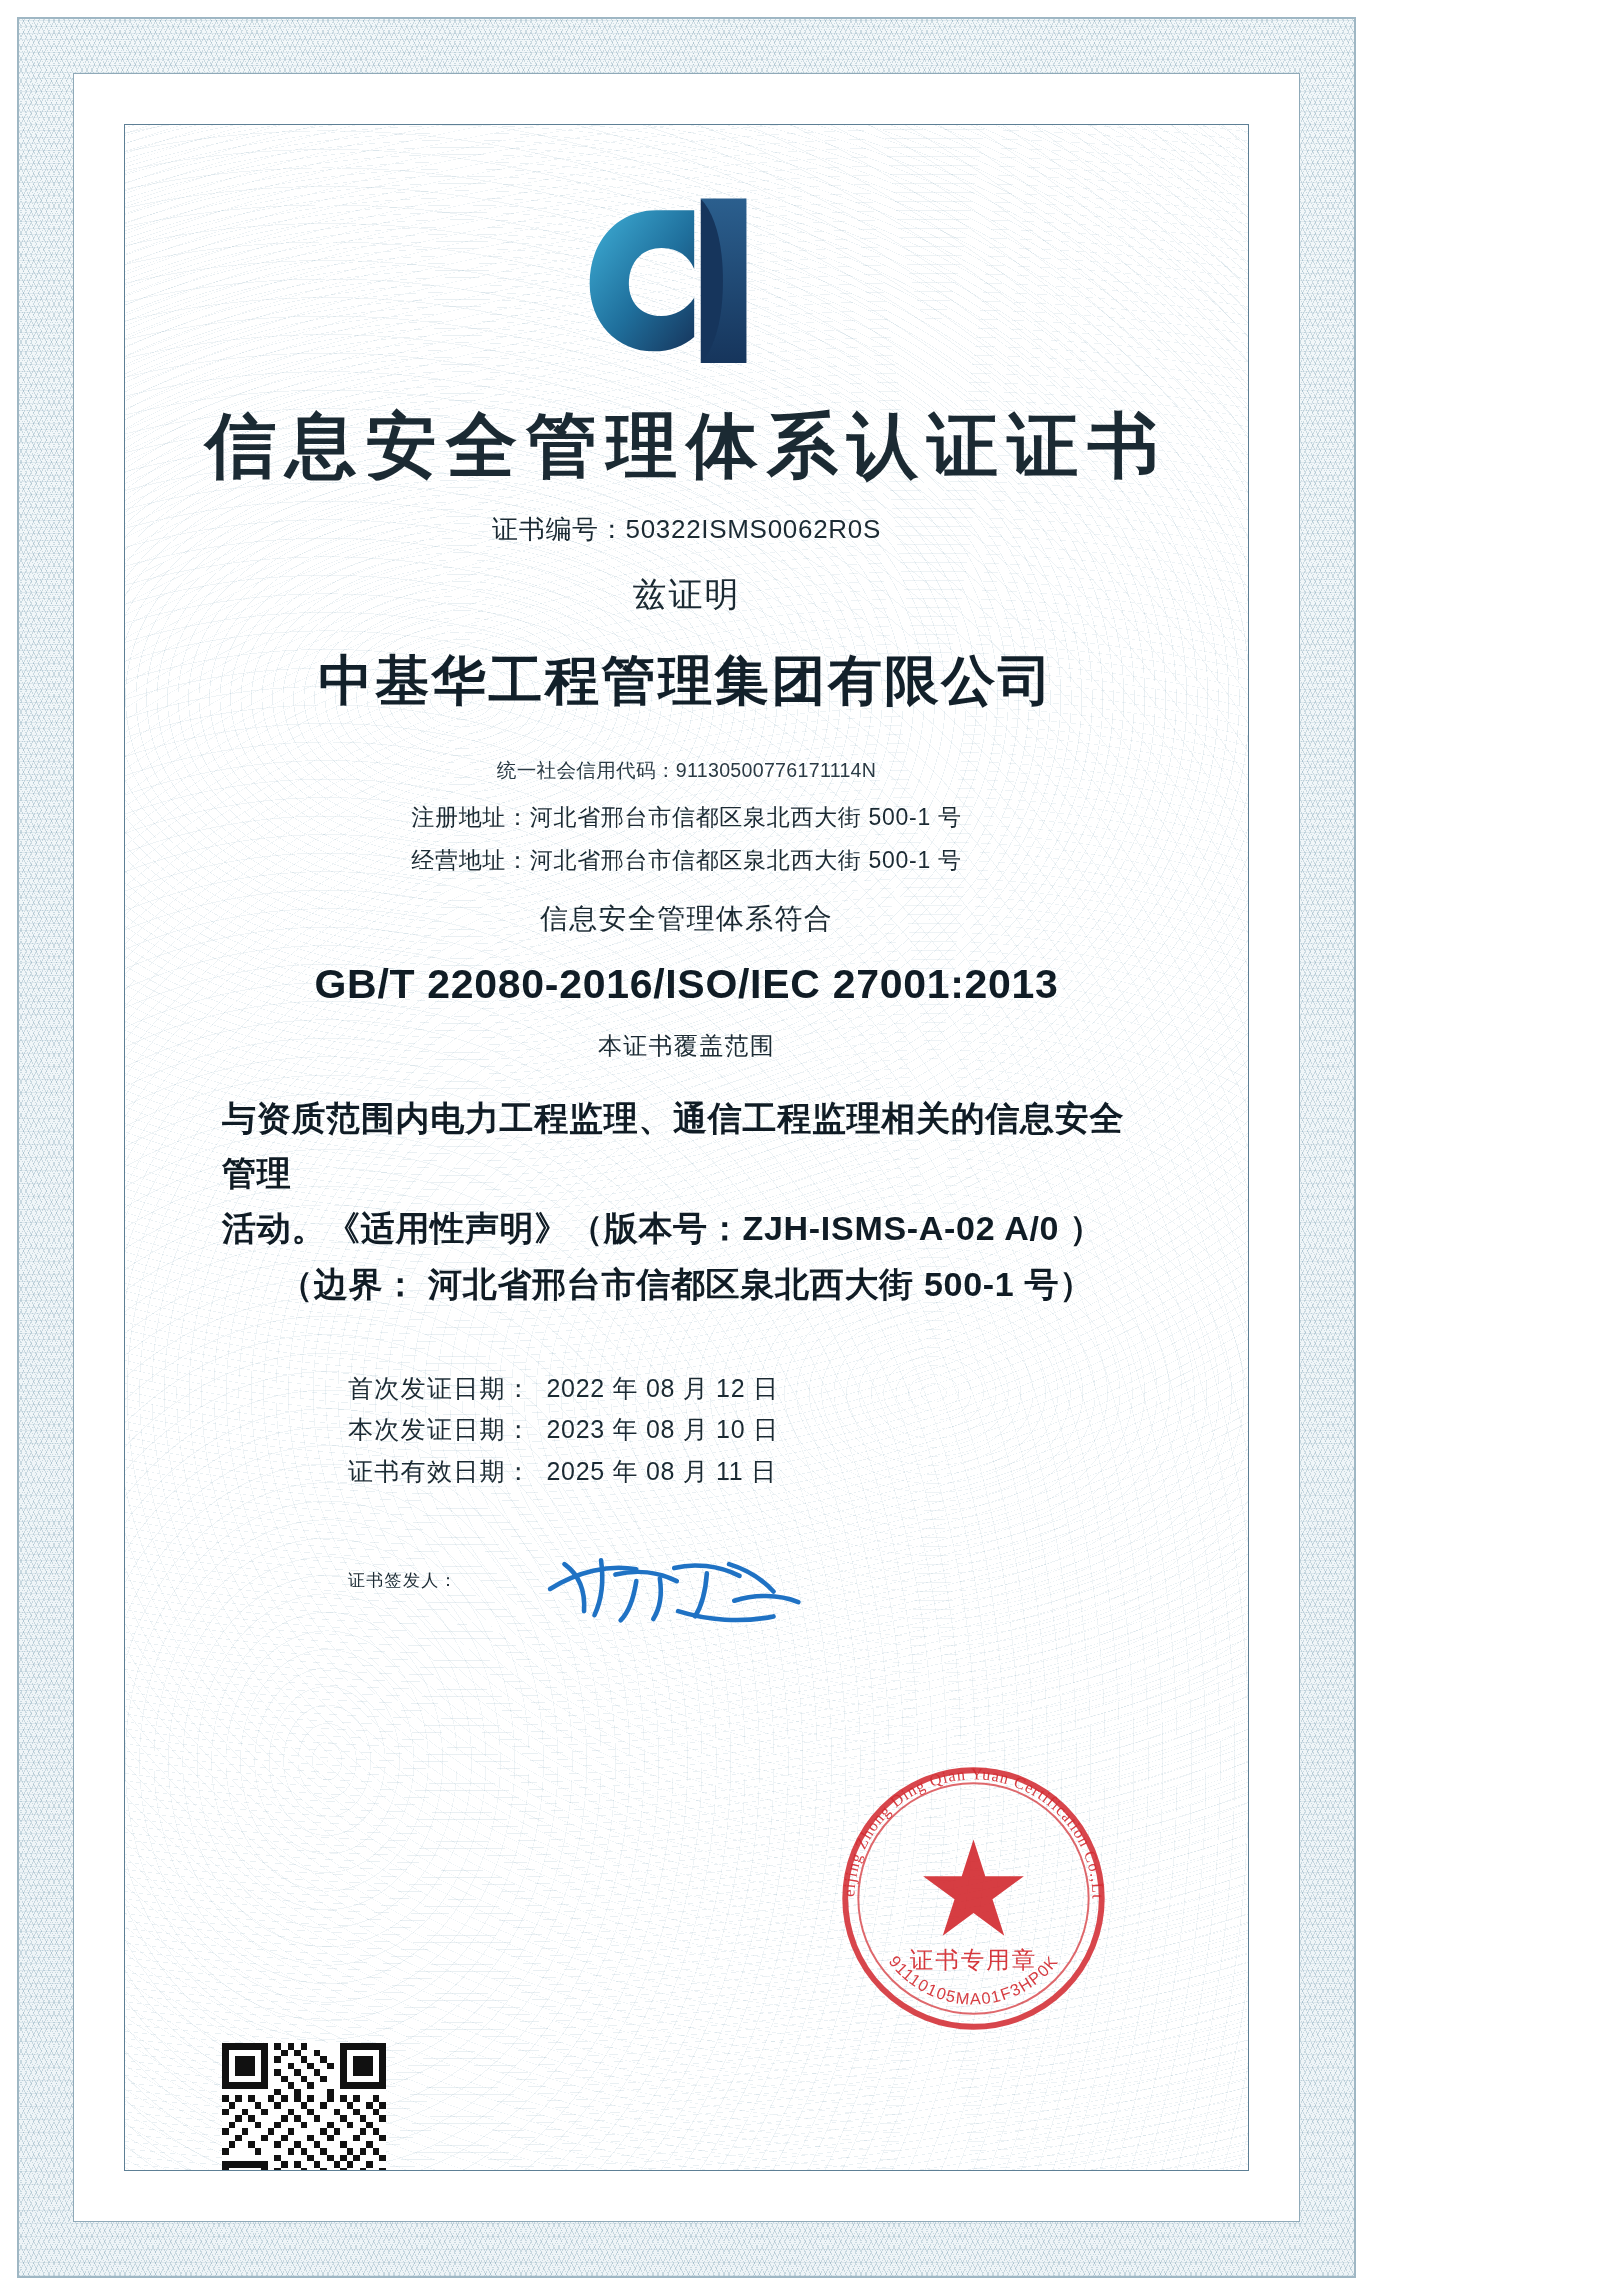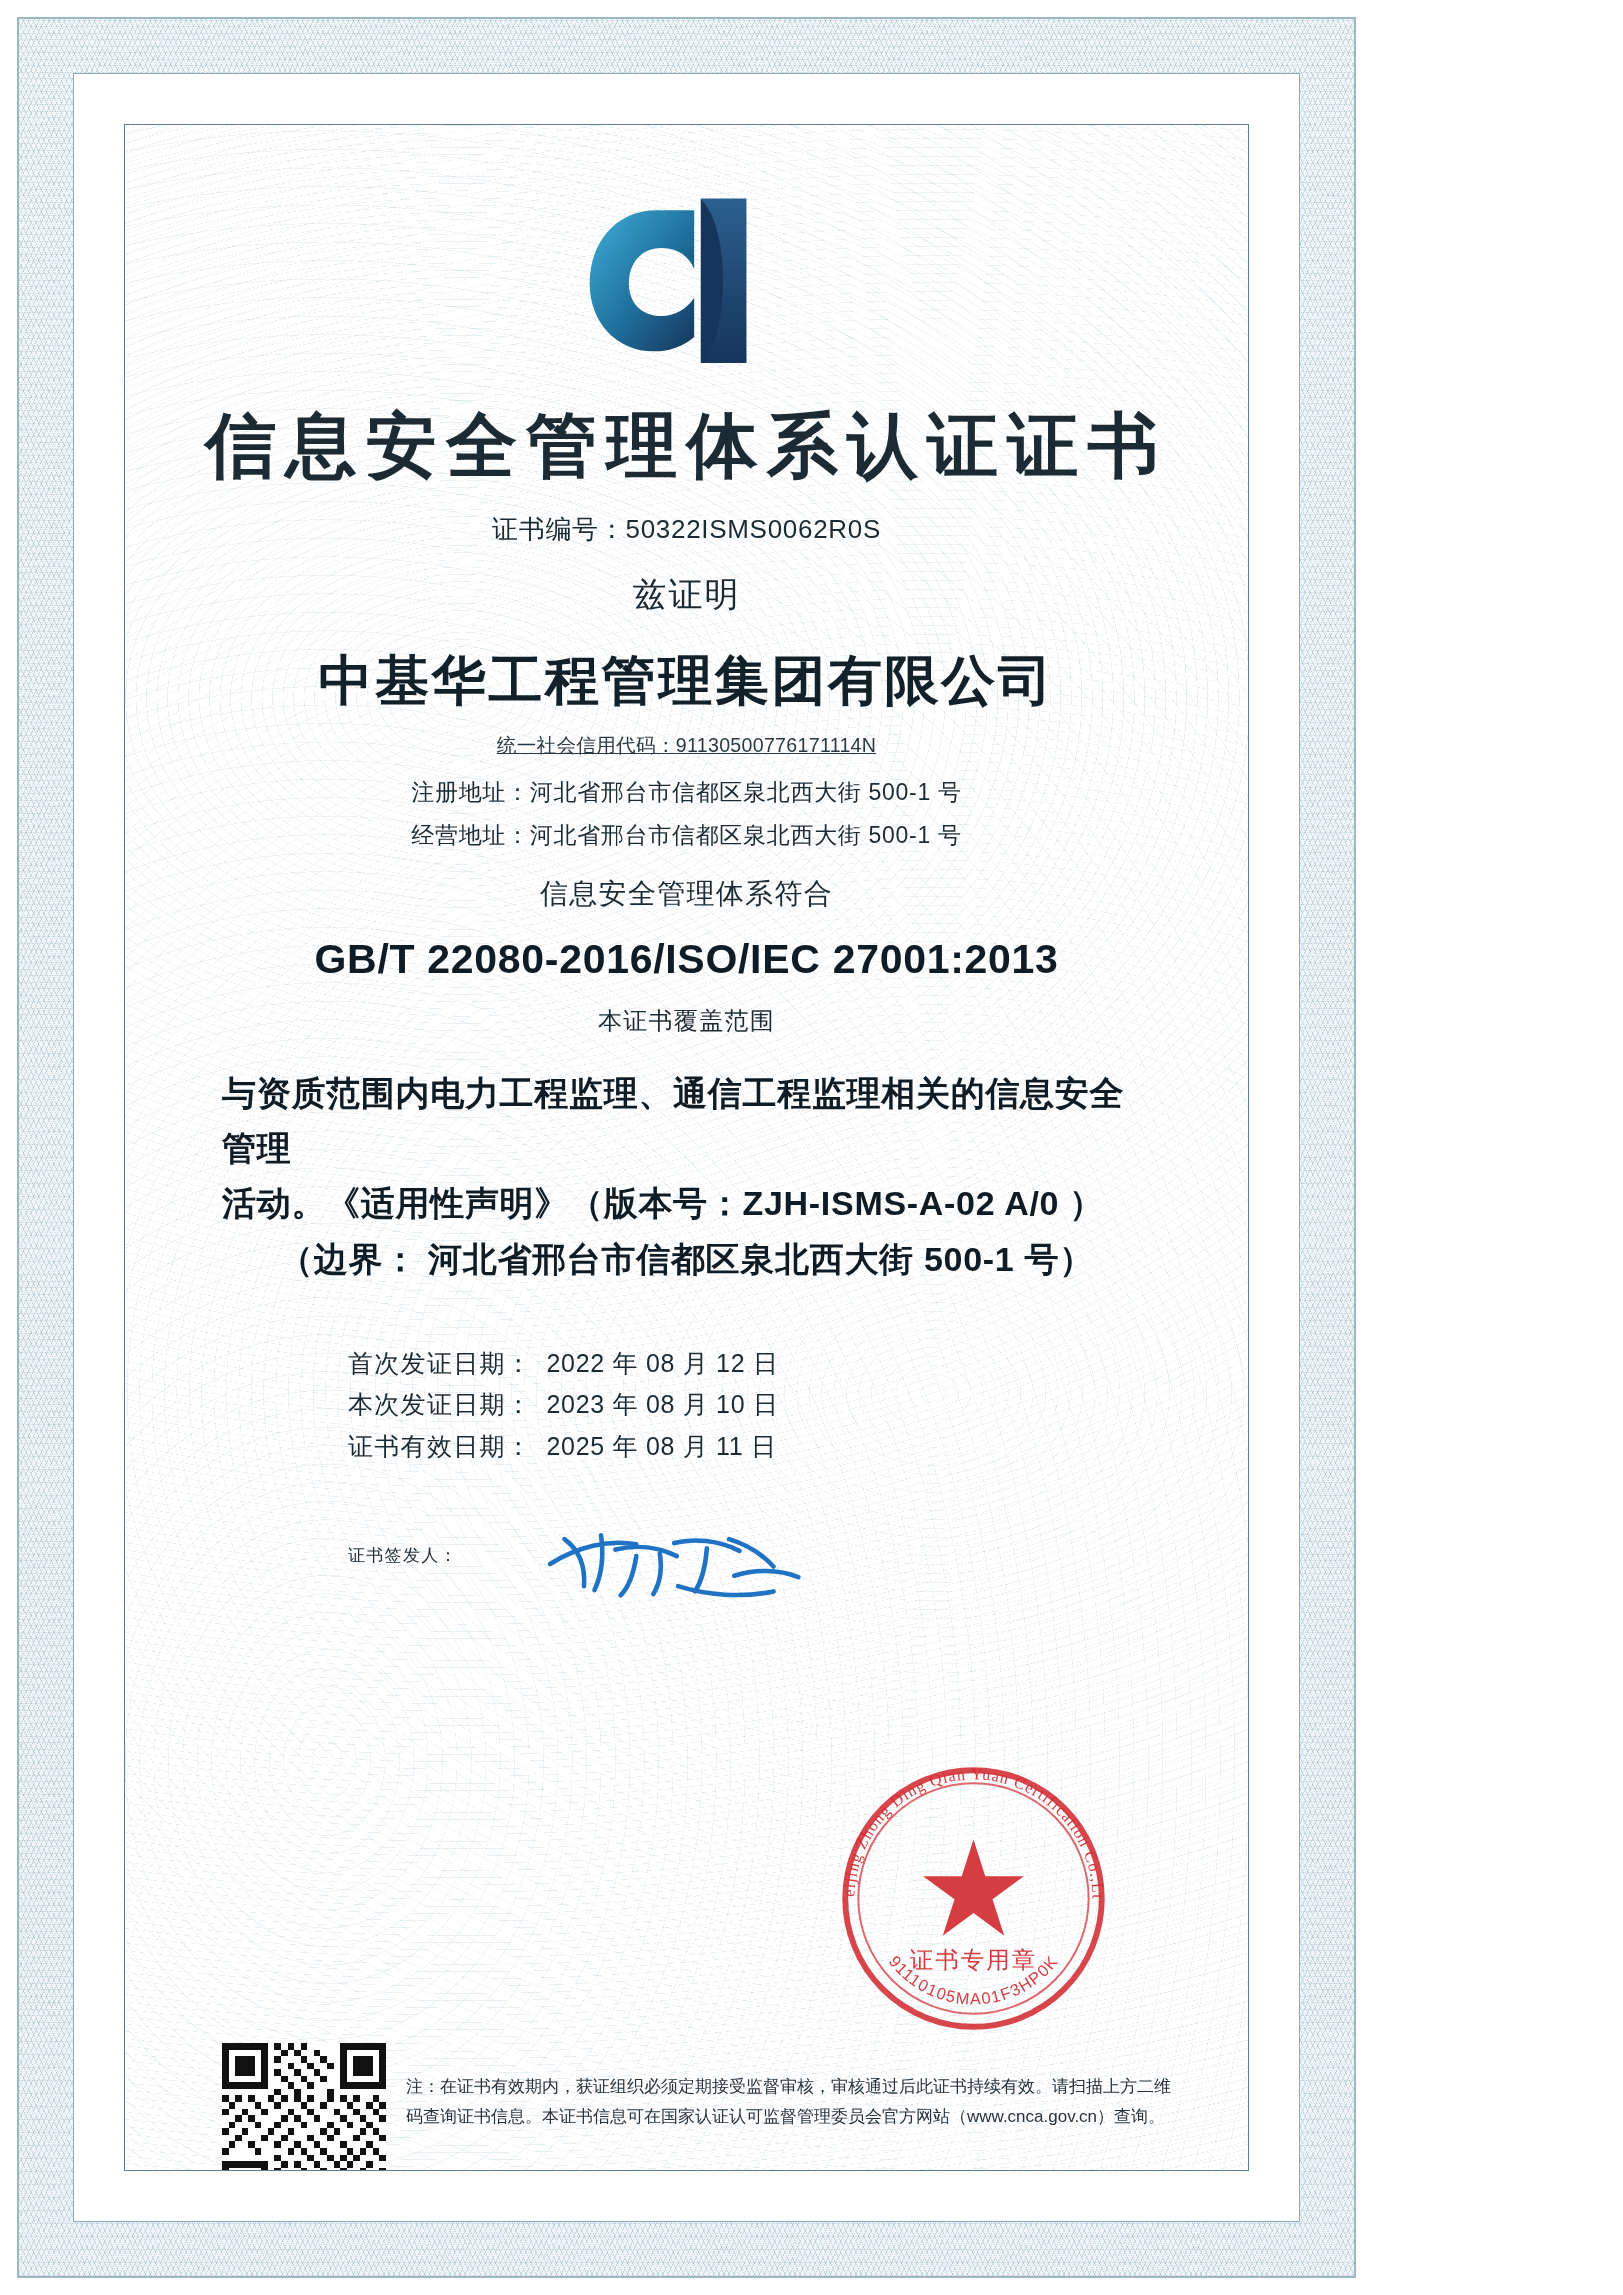--- a/index.html
+++ b/index.html
@@ -121,25 +121,24 @@
 
   .company {
     margin-top: 27.5px;
     font-size: 54px;
     font-weight: bold;
     color: #12202a;
     letter-spacing: 2.6px;
   }
 
   .credit-code {
-    margin-top: 14px;
+    margin-top: 39px;
     font-size: 19.6px;
     color: #2a3a44;
     letter-spacing: 0.3px;
-    text-decoration: underline;
   }
 
   .addr {
     margin-top: 11.8px;
     font-size: 23px;
     color: #1b2a33;
     letter-spacing: 0.7px;
   }
   .addr.first { margin-top: 18.3px; }
 
@@ -508,20 +507,16 @@
           <rect x="18" y="24" width="1" height="1"></rect>
             <rect x="20" y="24" width="1" height="1"></rect>
             <rect x="22" y="24" width="1" height="1"></rect>
           <rect x="8" y="7" width="1" height="1"></rect>
             <rect x="16" y="7" width="1" height="1"></rect>
             <rect x="11" y="7" width="1" height="1"></rect>
         </g>
       </svg>
     </div>
 
-    <div class="note">
-      <div>注：在证书有效期内，获证组织必须定期接受监督审核，审核通过后此证书持续有效。请扫描上方二维</div>
-      <div>码查询证书信息。本证书信息可在国家认证认可监督管理委员会官方网站（www.cnca.gov.cn）查询。</div>
-    </div>
 
   </div>
 </div>
 
 
 </body></html>

